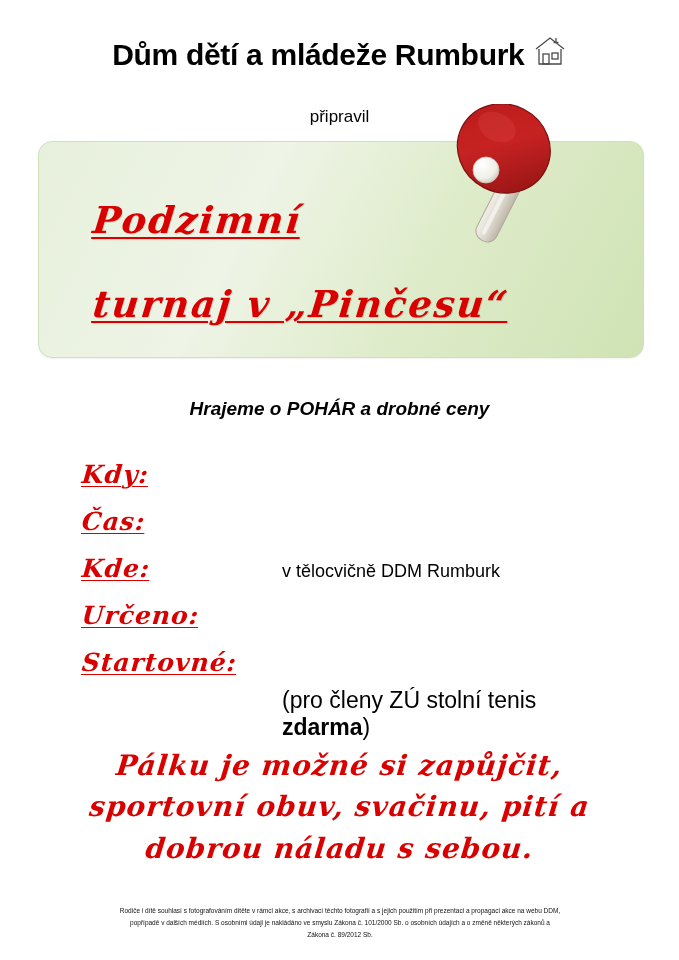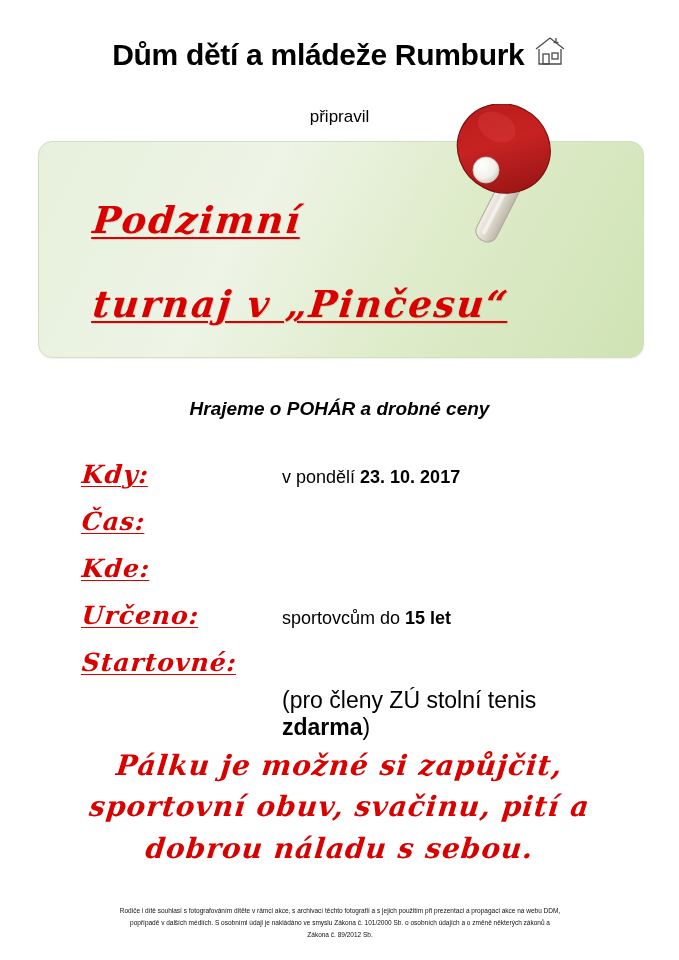--- a/index.html
+++ b/index.html
@@ -255,34 +255,33 @@
     <circle cx="66" cy="66" r="13" fill="url(#ballg)" stroke="#c9c6ba" stroke-width="0.8"></circle>
   </svg>
 </div>
 
 <div class="subtitle">Hrajeme o POHÁR a drobné ceny</div>
 
 <div class="info">
 
   <div class="info-row">
     <div class="info-label">Kdy:</div>
-    <div class="info-value"><span>v pondělí </span><b>23. 10. 2017</b><span></span></div>
   </div>
 
   <div class="info-row">
     <div class="info-label">Čas:</div>
   </div>
 
   <div class="info-row">
     <div class="info-label">Kde:</div>
+    <div class="info-value"><span>v tělocvičně DDM Rumburk</span><b></b><span></span></div>
   </div>
 
   <div class="info-row">
     <div class="info-label">Určeno:</div>
-    <div class="info-value"><span>sportovcům do </span><b>15 let</b><span></span></div>
   </div>
 
   <div class="info-row">
     <div class="info-label">Startovné:</div>
   </div>
 
   <div class="info-note"><span>(pro členy ZÚ stolní tenis </span><b>zdarma</b><span>)</span></div>
 </div>
 
 <div class="bring">

